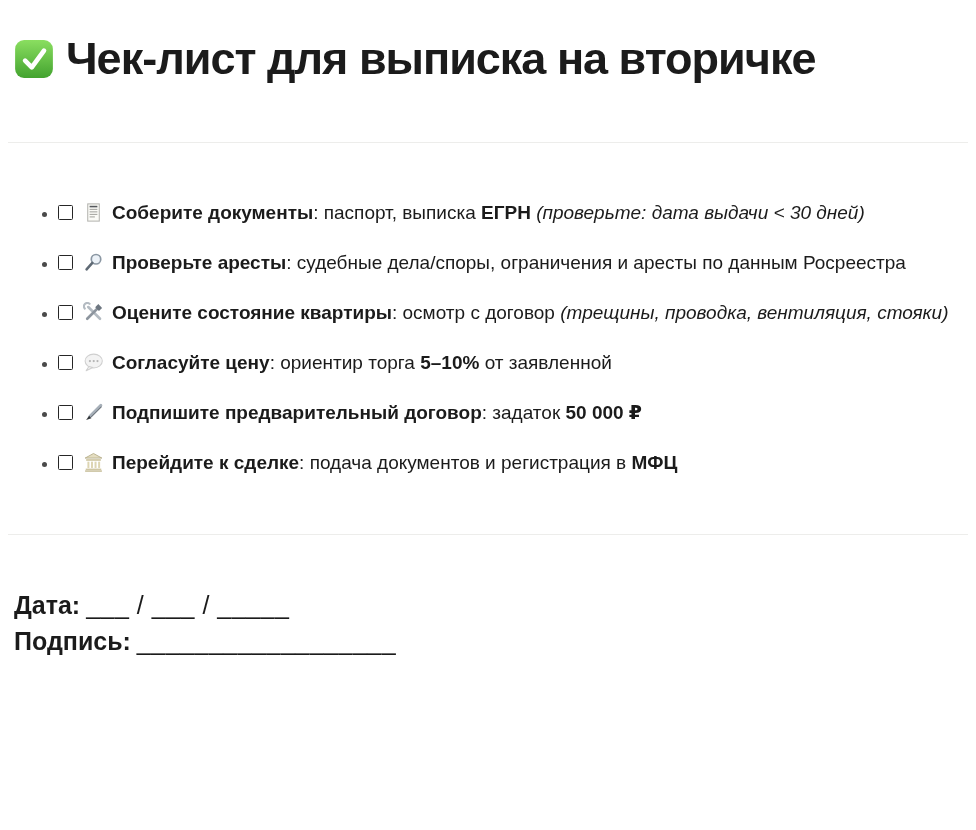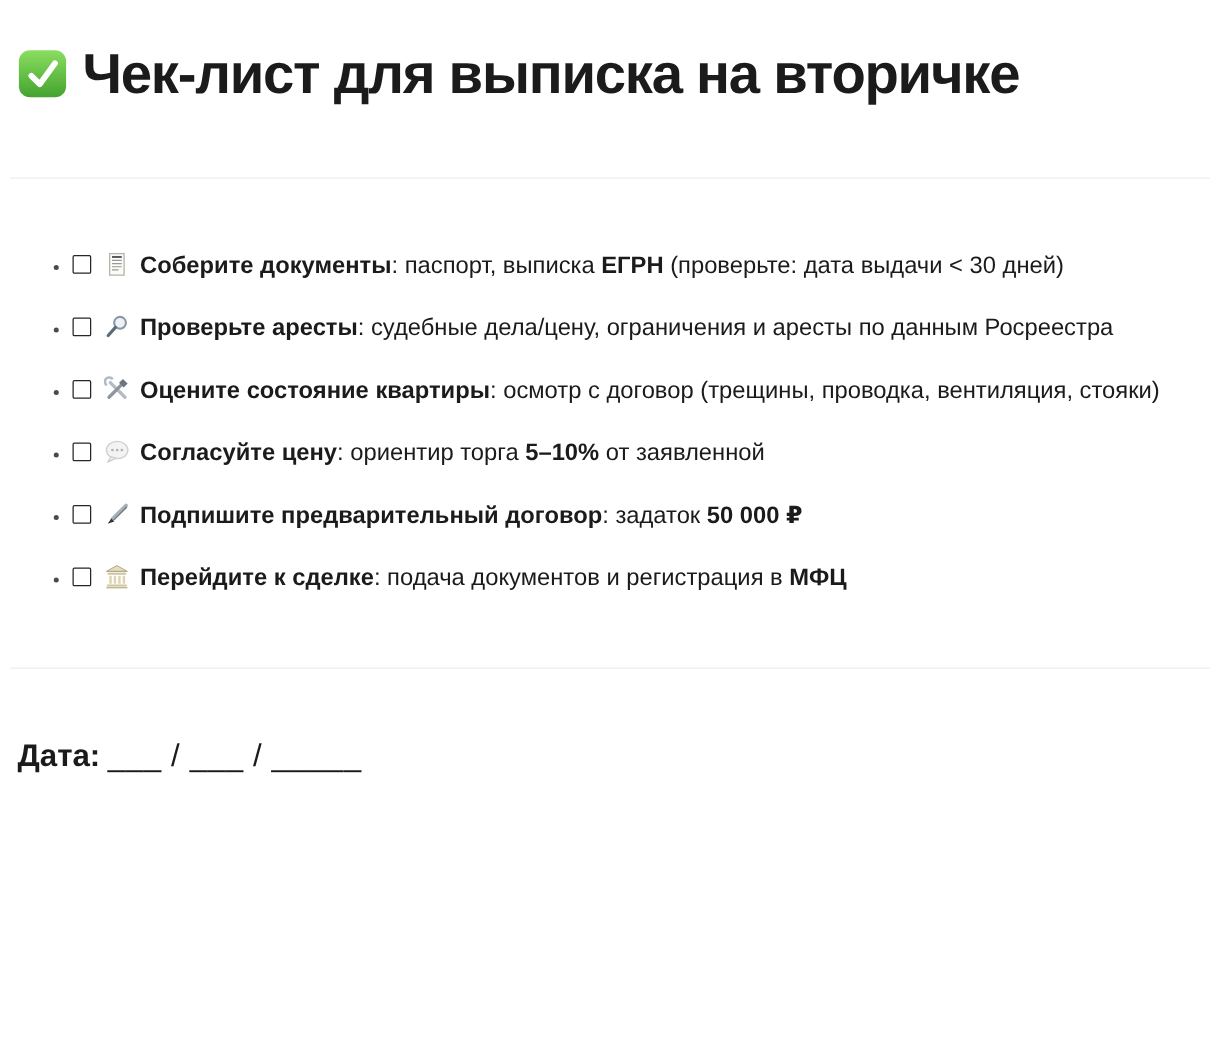--- a/index.html
+++ b/index.html
@@ -19,21 +19,21 @@
   hr.bottom{margin:54px -8px 0 -6px;}
 
   
   ul.checklist{margin:52px 0 0 0;padding:0 0 0 44px;list-style:disc outside;}
   ul.checklist li{font-size:19px;line-height:35px;margin:0 0 15px 0;padding-left:0;}
   ul.checklist li::marker{color:#4a4a4a;font-size:0.8em;}
   .cb{display:inline-block;width:13px;height:13px;border:1.6px solid #262626;border-radius:1.5px;margin-right:10px;vertical-align:-1px;background:#fff;}
   .ico{display:inline-block;width:21px;height:21px;margin-right:8px;vertical-align:-4px;}
   .ico svg{width:21px;height:21px;display:block;}
   .sb{font-weight:700;}
-  .si{}
+  .si{font-style:italic;}
 
   
   .footer{margin-top:52px;}
   .sig-line{margin:0;font-size:25px;line-height:36px;}
   .sig-label{font-weight:700;}
   .blanks{margin-left:6px;letter-spacing:0.5px;}
 </style>
 </head>
 <body>
 
@@ -60,21 +60,21 @@
 
     <li><span class="cb"></span><span class="ico"><svg viewBox="0 0 20 20" xmlns="http://www.w3.org/2000/svg">
             <rect x="4.5" y="1.8" width="11" height="16.4" fill="#fbfbf7" stroke="#b5b5b0" stroke-width="1"></rect>
             <rect x="6.3" y="3.6" width="7.4" height="1.5" fill="#55585c"></rect>
             <path d="M6.3 7h7.4 M6.3 9.4h7.4 M6.3 11.8h7.4 M6.3 14.2h5" stroke="#9a9a95" stroke-width="0.9" fill="none"></path>
           </svg></span><span class="sb">Соберите документы</span><span class="sp">: паспорт, выписка </span><span class="sb">ЕГРН</span><span class="si"> (проверьте: дата выдачи &lt; 30 дней)</span></li>
 
     <li><span class="cb"></span><span class="ico"><svg viewBox="0 0 20 20" xmlns="http://www.w3.org/2000/svg">
             <circle cx="12.4" cy="6.9" r="4.5" fill="#ecf2f8" stroke="#8b97a3" stroke-width="1.6"></circle>
             <line x1="8.9" y1="10.4" x2="3.4" y2="16.6" stroke="#5f6a75" stroke-width="2.4" stroke-linecap="round"></line>
-          </svg></span><span class="sb">Проверьте аресты</span><span class="sp">: судебные дела/цену, ограничения и аресты по данным Росреестра</span></li>
+          </svg></span><span class="sb">Проверьте аресты</span><span class="sp">: судебные дела/споры, ограничения и аресты по данным Росреестра</span></li>
 
     <li><span class="cb"></span><span class="ico"><svg viewBox="0 0 20 20" xmlns="http://www.w3.org/2000/svg">
             <path d="M5 4.8 L16.2 16" stroke="#b4bbc2" stroke-width="2.5" stroke-linecap="round"></path>
             <path d="M6.8 2.4 A3.2 3.2 0 1 0 2.4 6.8" fill="none" stroke="#b4bbc2" stroke-width="2"></path>
             <path d="M4 16 L14 6" stroke="#8d959e" stroke-width="2.5" stroke-linecap="round"></path>
             <polygon points="11.6,5 14.6,2 18.2,5.6 15.2,8.6" fill="#6d7680"></polygon>
           </svg></span><span class="sb">Оцените состояние квартиры</span><span class="sp">: осмотр с договор </span><span class="si">(трещины, проводка, вентиляция, стояки)</span></li>
 
     <li><span class="cb"></span><span class="ico"><svg viewBox="0 0 20 20" xmlns="http://www.w3.org/2000/svg">
             <ellipse cx="10.2" cy="8.6" rx="8.2" ry="6.6" fill="#f3f3f3" stroke="#cfcfcf" stroke-width="1"></ellipse>
@@ -100,15 +100,16 @@
             <rect x="2.6" y="15.8" width="14.8" height="1.4" fill="#cfc6a2"></rect>
             <rect x="2" y="17.5" width="16" height="1.3" fill="#c2b890"></rect>
           </svg></span><span class="sb">Перейдите к сделке</span><span class="sp">: подача документов и регистрация в </span><span class="sb">МФЦ</span></li>
 
   </ul>
 
   <hr class="bottom">
 
   <div class="footer">
     <p class="sig-line"><span class="sig-label">Дата:</span><span class="blanks">___ / ___ / _____</span></p>
+    <p class="sig-line"><span class="sig-label">Подпись:</span><span class="blanks">__________________</span></p>
   </div>
 
 </div>
 
 </body></html>

